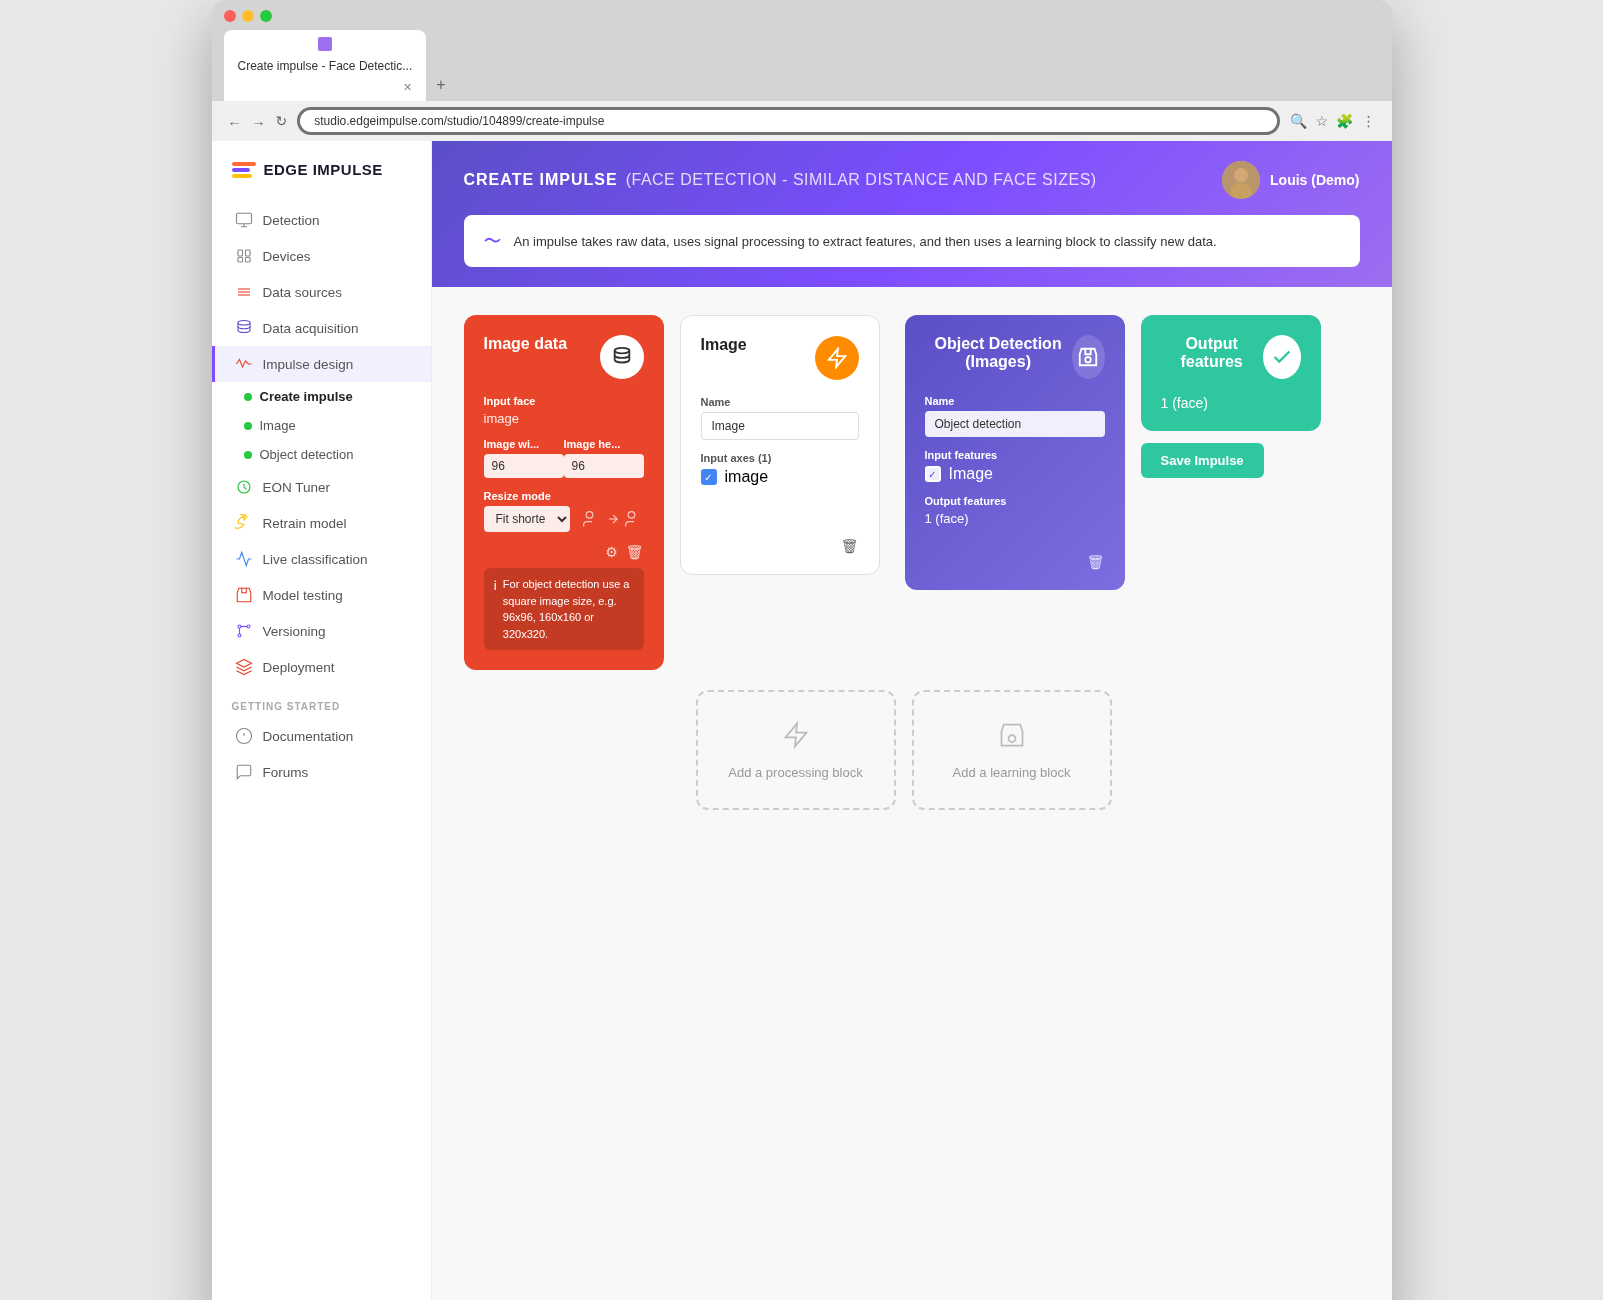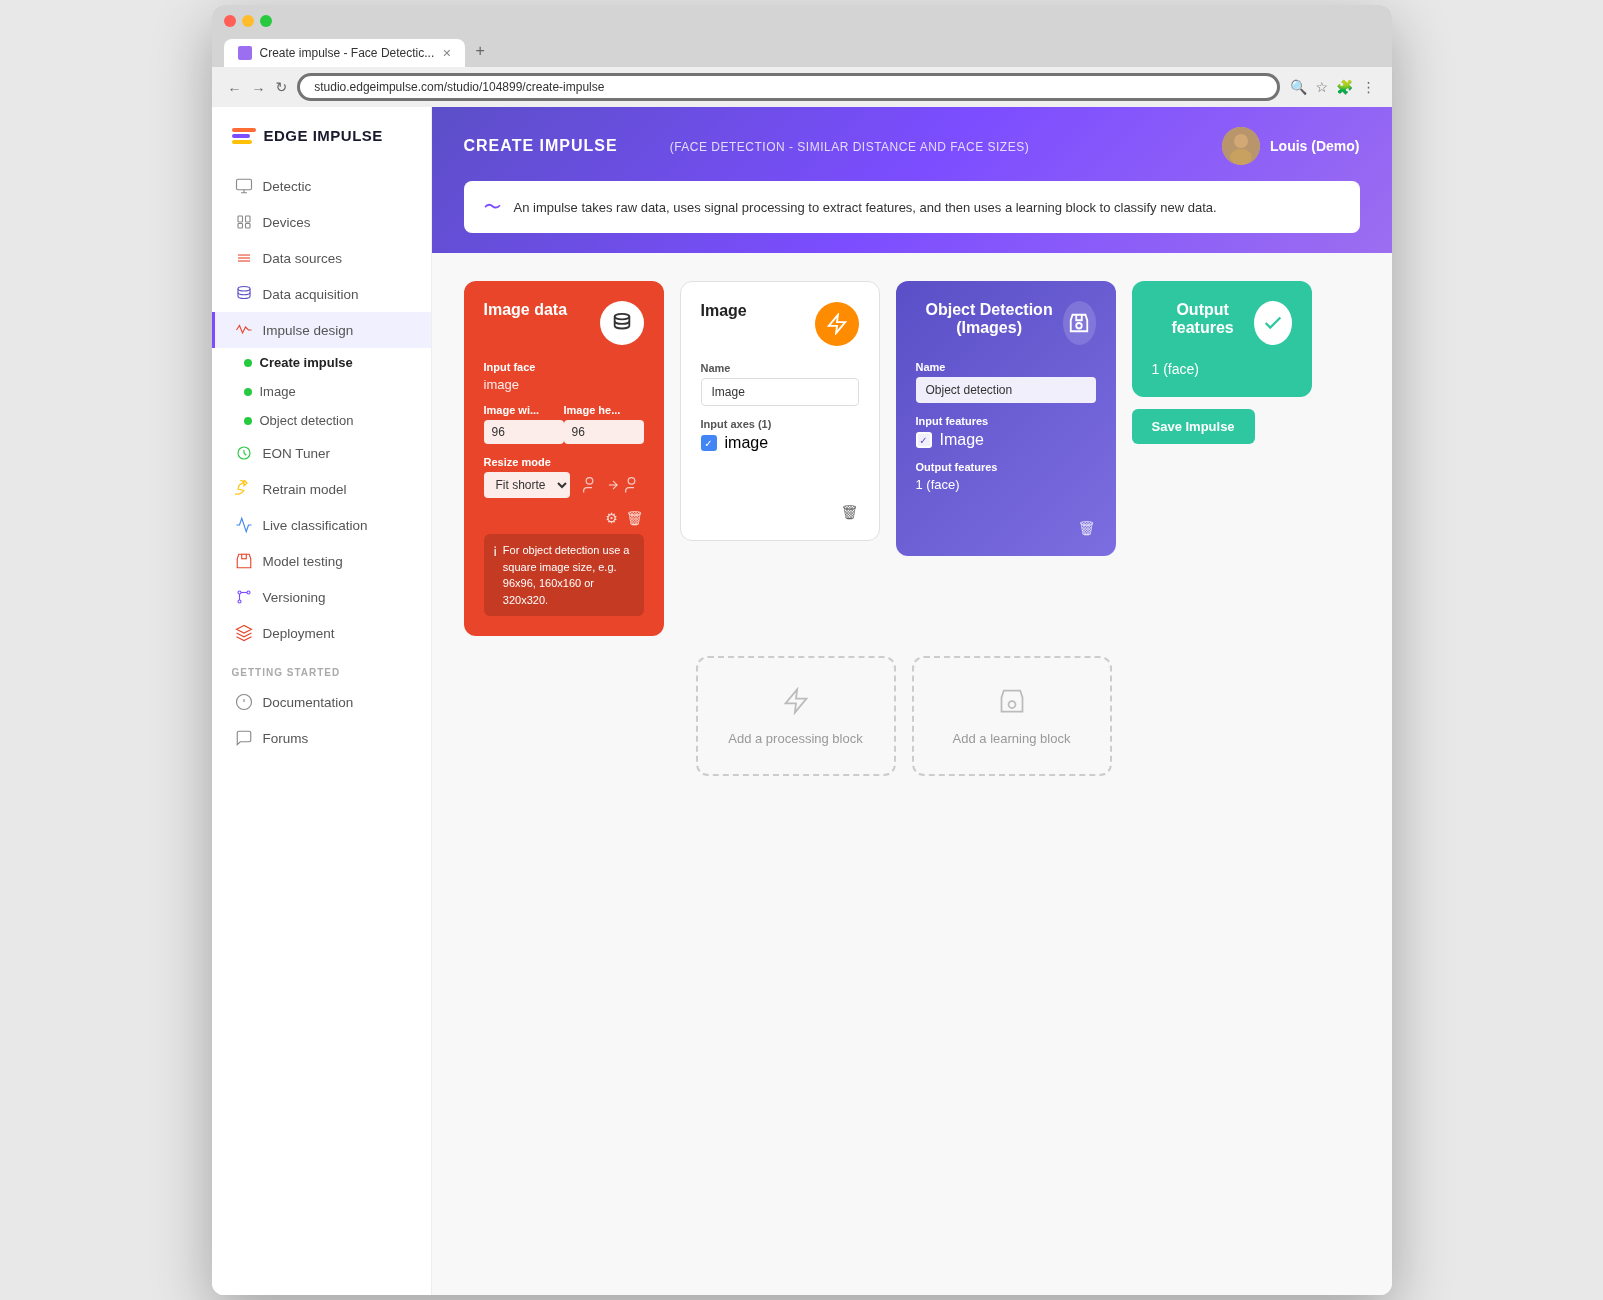--- a/index.html
+++ b/index.html
@@ -32,20 +32,21 @@
       display: flex; align-items: flex-end;
     }
     .browser-tab {
       background: #fff;
       border-radius: 8px 8px 0 0;
       padding: 7px 14px;
       font-size: 12px;
       color: #333;
       display: flex; align-items: center; gap: 8px;
       min-width: 200px;
+      flex-direction: column;
     }
     .tab-favicon { width: 14px; height: 14px; background: #9c6ef0; border-radius: 2px; }
     .tab-close {
       margin-left: auto; font-size: 11px; color: #888; cursor: pointer;
     }
     .tab-new { padding: 7px 10px; color: #666; font-size: 16px; cursor: pointer; }
 
     .address-bar {
       background: #efefef;
       padding: 6px 16px;
@@ -117,21 +118,21 @@
       background: linear-gradient(135deg, #5b4fc7 0%, #7c4dff 50%, #9c6ef0 100%);
       padding: 20px 32px;
       color: #fff;
     }
     .header-top {
       display: flex; align-items: center; justify-content: space-between;
       margin-bottom: 16px;
     }
     .page-title-area { display: flex; align-items: baseline; gap: 8px; }
     .page-title { font-size: 16px; font-weight: 700; letter-spacing: 1px; }
-    .page-subtitle { font-size: 12px; color: rgba(255,255,255,0.8); letter-spacing: 0.5px; margin-left: 44px; }
+    .page-subtitle { font-size: 16px; color: rgba(255,255,255,0.8); letter-spacing: 0.5px; }
     .user-info { display: flex; align-items: center; gap: 10px; }
     .user-avatar {
       width: 38px; height: 38px; border-radius: 50%;
       background: #c8a882; overflow: hidden;
       display: flex; align-items: center; justify-content: center;
       font-size: 16px; color: #fff; font-weight: 600;
     }
     .user-name { font-size: 14px; font-weight: 600; }
 
     .info-banner {
@@ -223,20 +224,21 @@
     }
 
     .card-bottom { display: flex; justify-content: flex-end; padding-top: 40px; }
 
     
     .card-learning {
       background: linear-gradient(135deg, #5b4fc7, #7c6ee0);
       border-radius: 12px; padding: 20px;
       width: 220px; min-width: 220px;
       color: #fff;
+      margin-left: 9px;
     }
     .card-learning .card-icon-circle { background: rgba(255,255,255,0.15); }
 
     .learn-field-label { font-size: 11px; font-weight: 700; margin-bottom: 4px; }
     .learn-field-input {
       width: 100%; background: rgba(255,255,255,0.9); border: none; border-radius: 4px;
       padding: 6px 10px; font-size: 12px; color: #333; margin-bottom: 12px;
     }
 
     .checkbox-row-light { display: flex; align-items: center; gap: 8px; margin-bottom: 4px; }
@@ -336,21 +338,21 @@
       </div>
 
       <div class="nav-item">
         <div class="nav-icon">
           <svg class="svg-icon" viewBox="0 0 24 24" fill="none" stroke="#888" stroke-width="1.5">
               <rect x="2" y="3" width="20" height="14" rx="2"></rect>
               <line x1="8" y1="21" x2="16" y2="21"></line>
               <line x1="12" y1="17" x2="12" y2="21"></line>
             </svg>
         </div>
-        <span>Detectic</span>
+        <span>Detection</span>
       </div>
 
       <div class="nav-item">
         <div class="nav-icon">
           <svg class="svg-icon" viewBox="0 0 24 24" fill="none" stroke="#888" stroke-width="1.5">
               <rect x="4" y="4" width="6" height="8" rx="1"></rect>
               <rect x="14" y="4" width="6" height="8" rx="1"></rect>
               <rect x="4" y="14" width="6" height="6" rx="1"></rect>
               <rect x="14" y="14" width="6" height="6" rx="1"></rect>
             </svg>

